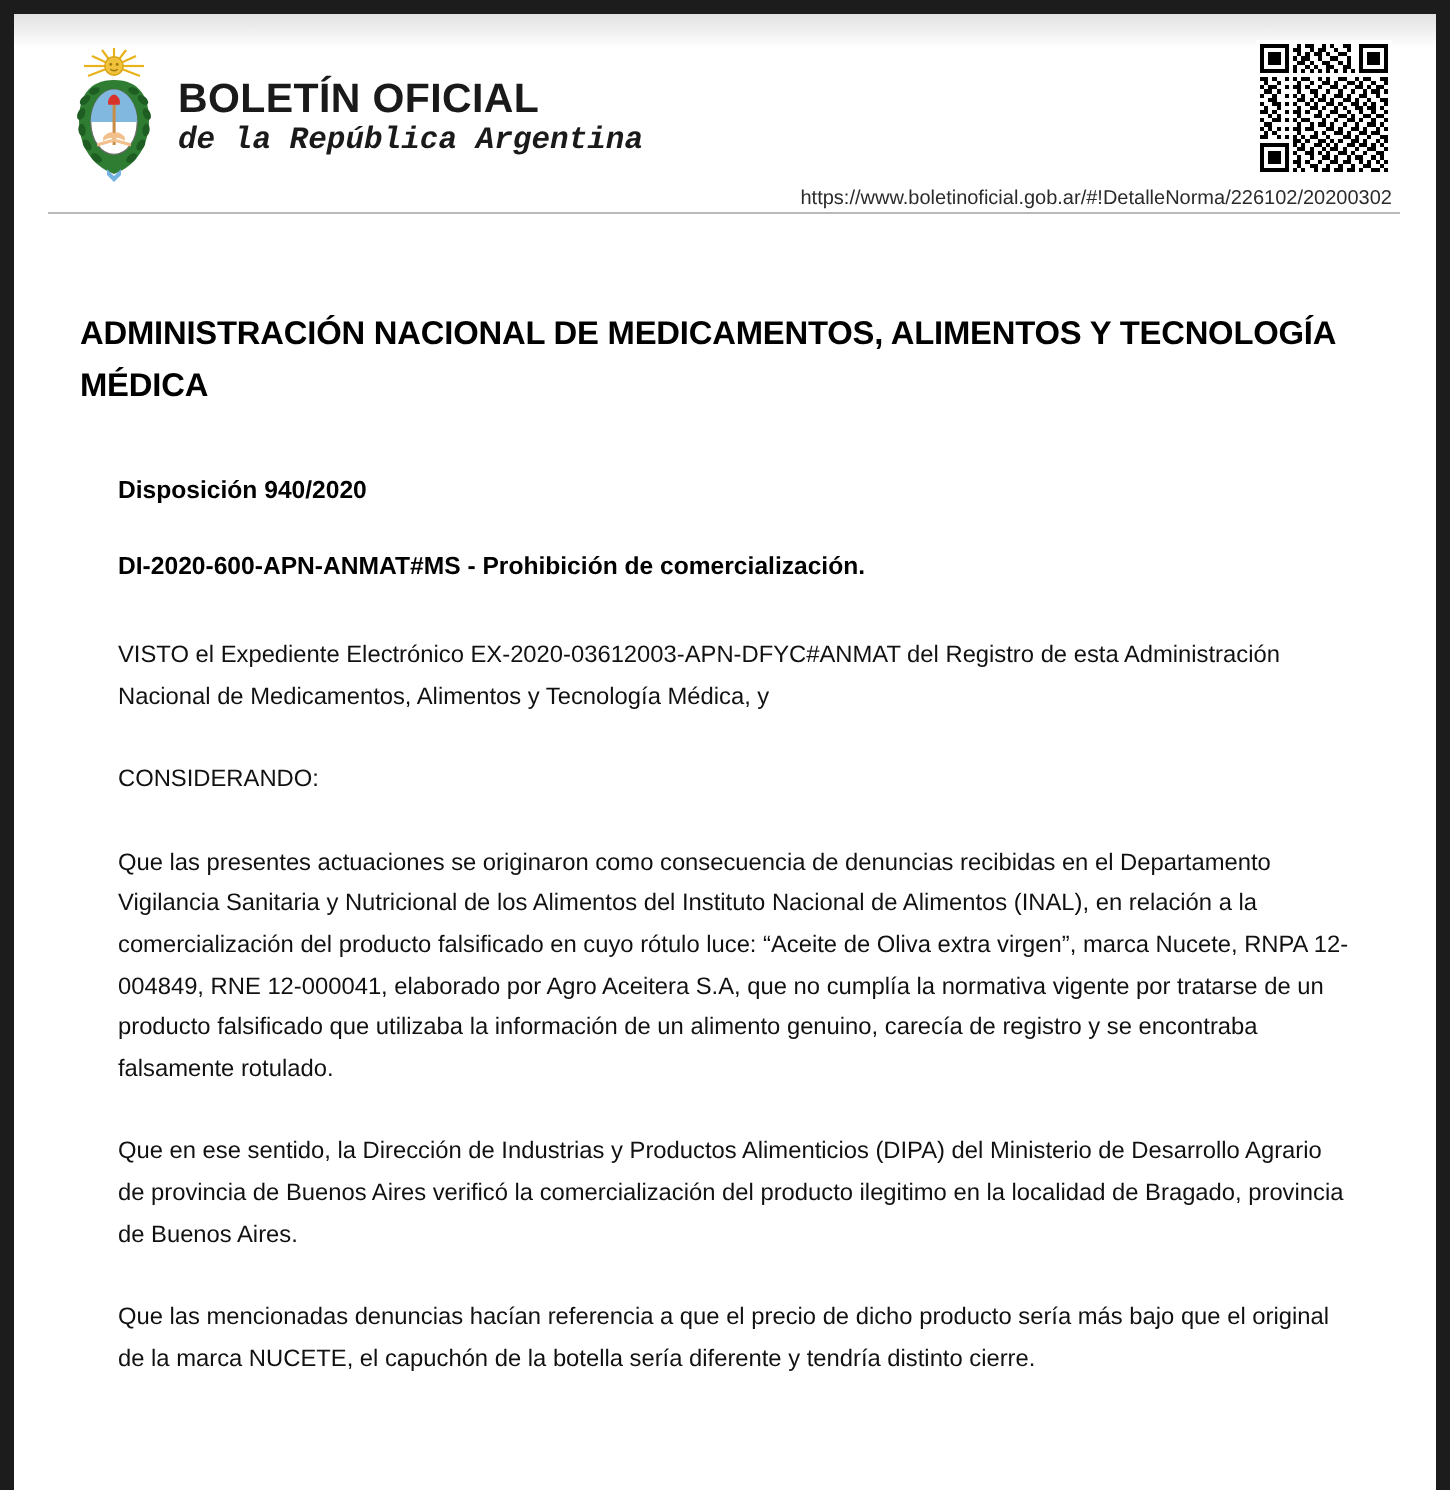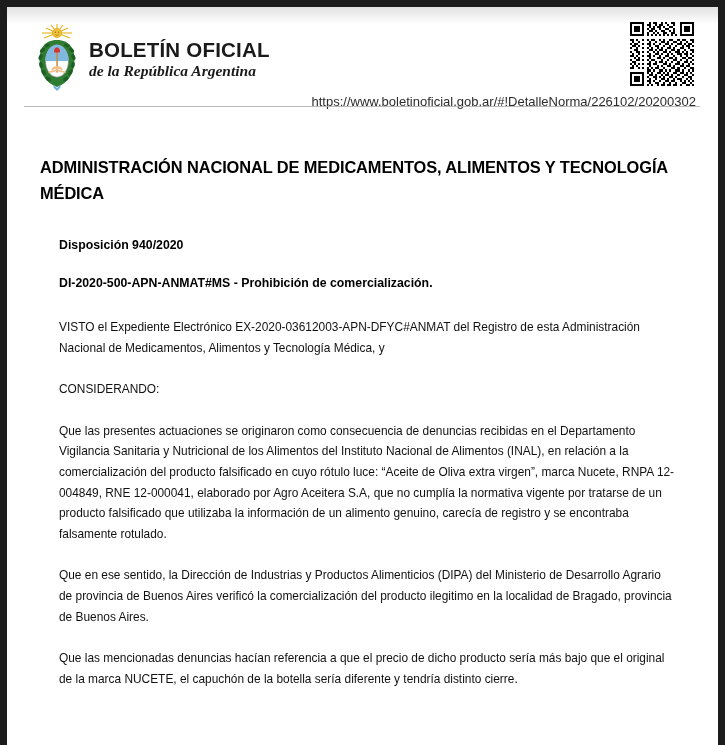--- a/index.html
+++ b/index.html
@@ -70,21 +70,21 @@
   .brand-main {
     font-family: "Liberation Sans", sans-serif;
     font-weight: bold;
     font-size: 20.5px;
     letter-spacing: 0.2px;
     color: #1a1a1a;
     display: block;
     white-space: nowrap;
   }
   .brand-sub {
-    font-family: Liberation Serif, serif;
+    font-family: Liberation Mono, monospace;
     font-style: italic;
     font-weight: bold;
     font-size: 15.5px;
     color: #1a1a1a;
     display: block;
     margin-top: 3px;
     white-space: nowrap;
   }
 
   .qr-wrap {
@@ -96,21 +96,21 @@
   }
   .qr-wrap svg { display: block; width: 68px; height: 68px; }
 
   .doc-url {
     position: absolute;
     left: 296px;
     top: 87px;
     width: 393px;
     text-align: right;
     font-family: "Liberation Sans", sans-serif;
-    font-size: 13px;
+    font-size: 10px;
     color: #2b2b2b;
     white-space: nowrap;
   }
 
   .rule {
     position: absolute;
     left: 17px;
     top: 99px;
     width: 676px;
     height: 1px;
@@ -293,21 +293,21 @@
     </div>
 
     <div class="content">
 
       <h1 class="doc-title">ADMINISTRACIÓN NACIONAL DE MEDICAMENTOS, ALIMENTOS Y TECNOLOGÍA MÉDICA</h1>
 
       <div class="doc-body">
 
         <p class="disp-num">Disposición 940/2020</p>
 
-        <p class="disp-code">DI-2020-500-APN-ANMAT#MS - Prohibición de comercialización.</p>
+        <p class="disp-code">DI-2020-600-APN-ANMAT#MS - Prohibición de comercialización.</p>
 
 
         <p class="para visto">VISTO el Expediente Electrónico EX-2020-03612003-APN-DFYC#ANMAT del Registro de esta Administración Nacional de Medicamentos, Alimentos y Tecnología Médica, y</p>
 
         <p class="para considerando">CONSIDERANDO:</p>
 
         <p class="para">Que las presentes actuaciones se originaron como consecuencia de denuncias recibidas en el Departamento Vigilancia Sanitaria y Nutricional de los Alimentos del Instituto Nacional de Alimentos (INAL), en relación a la comercialización del producto falsificado en cuyo rótulo luce: “Aceite de Oliva extra virgen”, marca Nucete, RNPA 12-004849, RNE 12-000041, elaborado por Agro Aceitera S.A, que no cumplía la normativa vigente por tratarse de un producto falsificado que utilizaba la información de un alimento genuino, carecía de registro y se encontraba falsamente rotulado.</p>
         <p class="para">Que en ese sentido, la Dirección de Industrias y Productos Alimenticios (DIPA) del Ministerio de Desarrollo Agrario de provincia de Buenos Aires verificó la comercialización del producto ilegitimo en la localidad de Bragado, provincia de Buenos Aires.</p>
         <p class="para">Que las mencionadas denuncias hacían referencia a que el precio de dicho producto sería más bajo que el original de la marca NUCETE, el capuchón de la botella sería diferente y tendría distinto cierre.</p>
 

